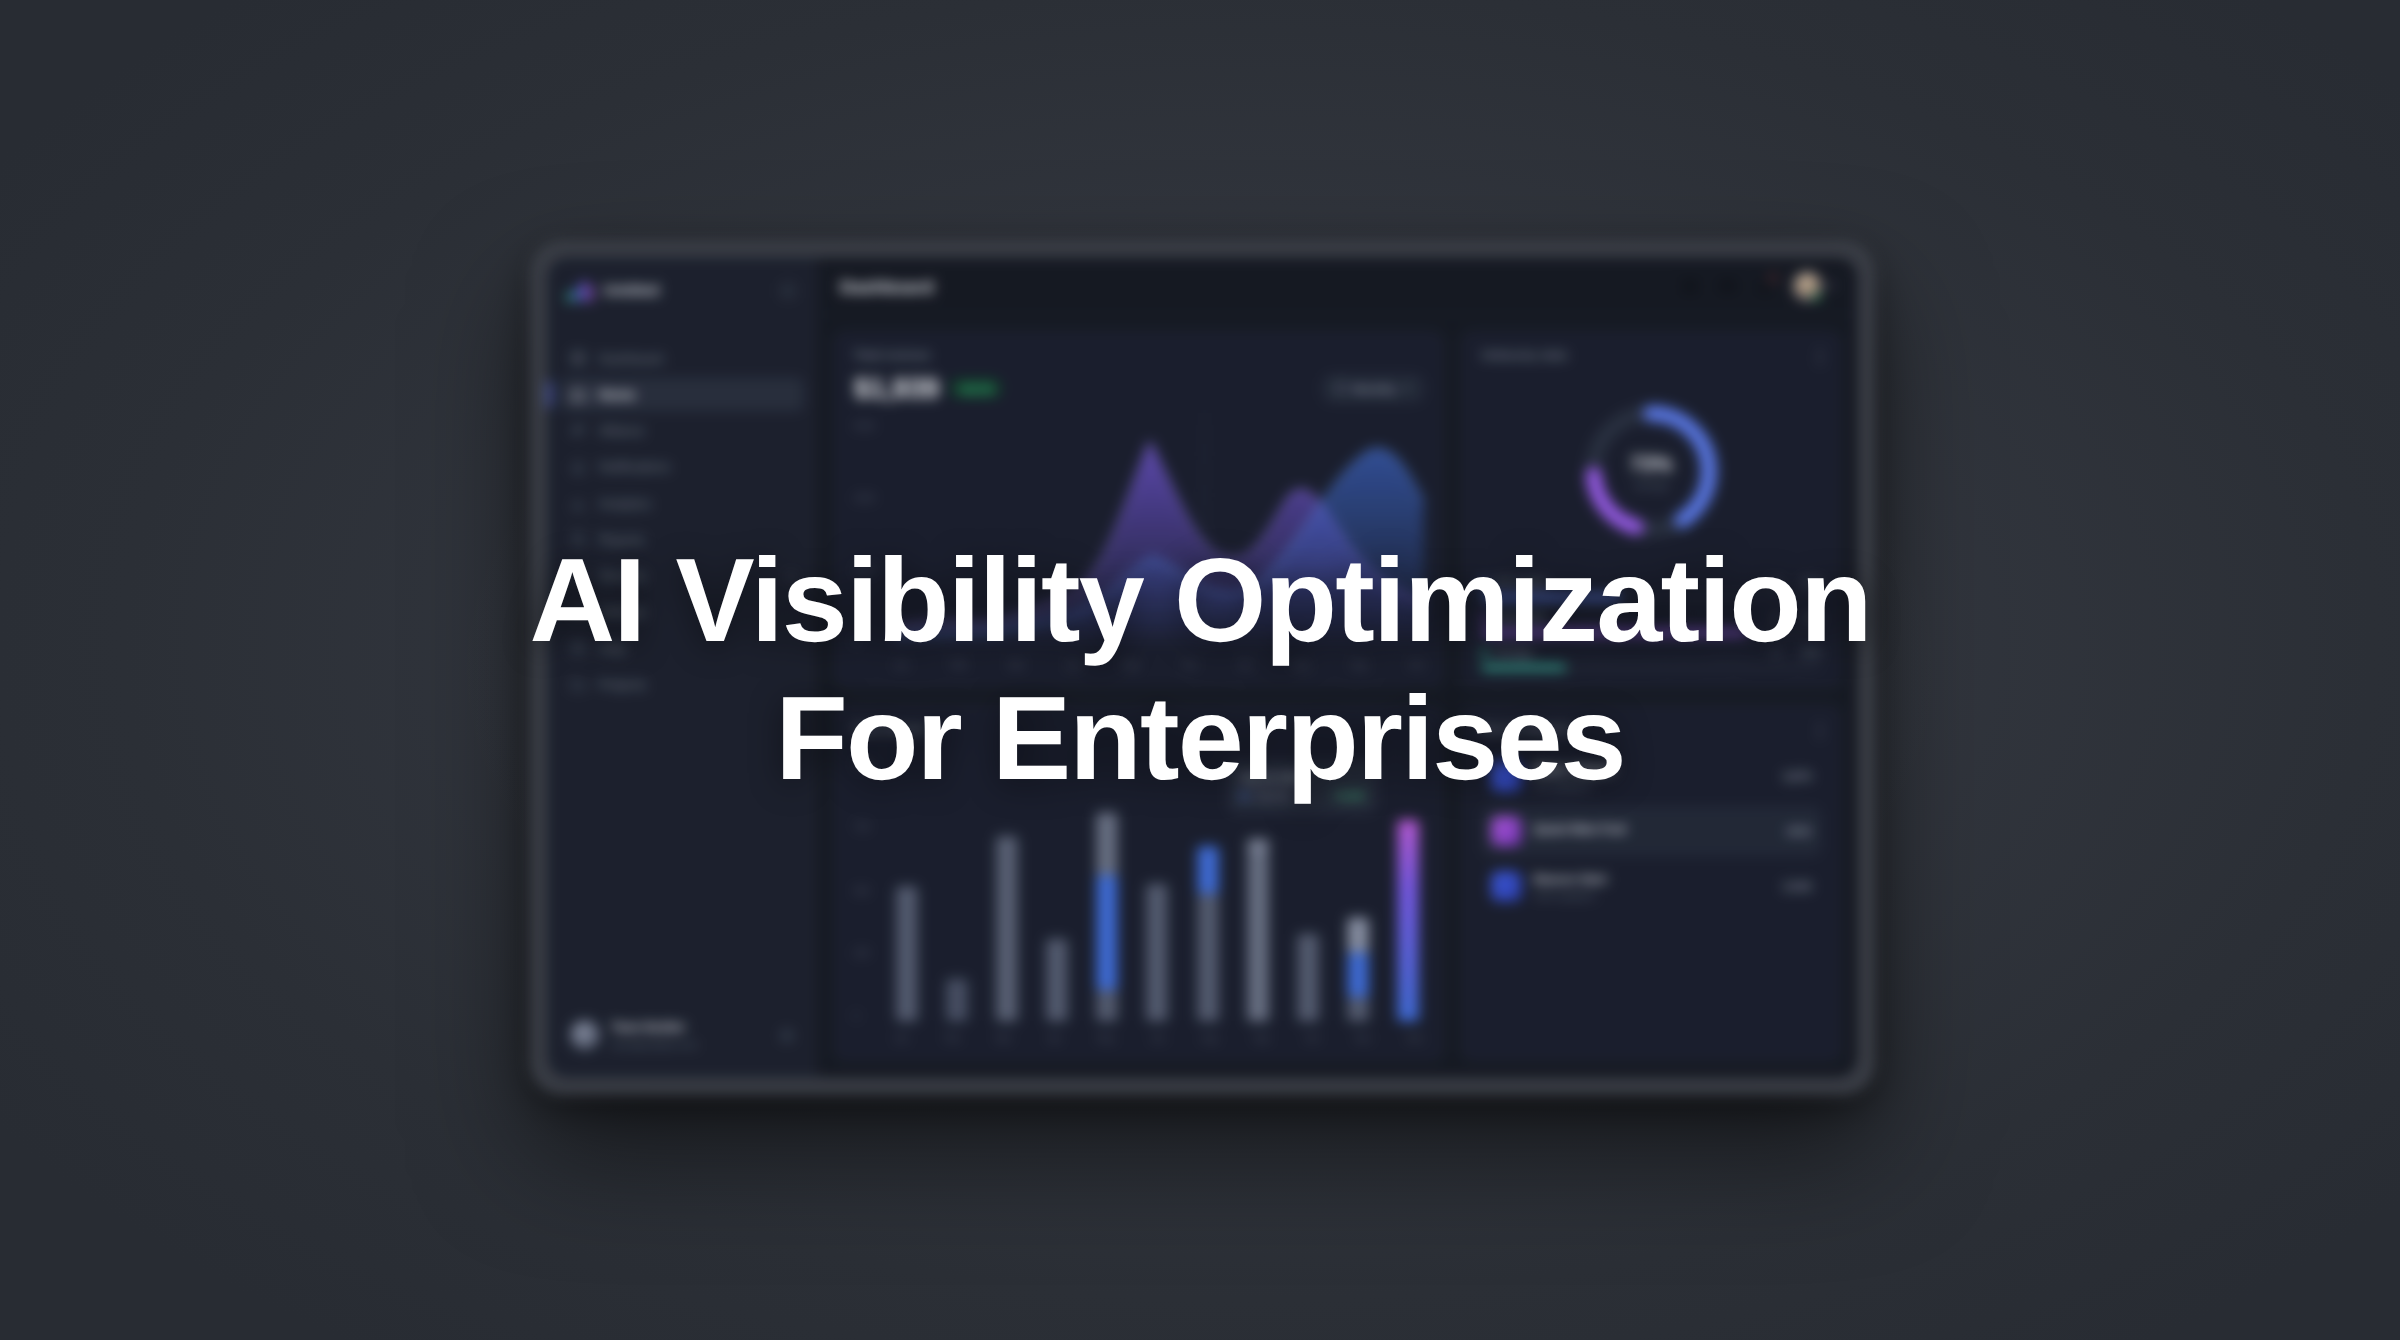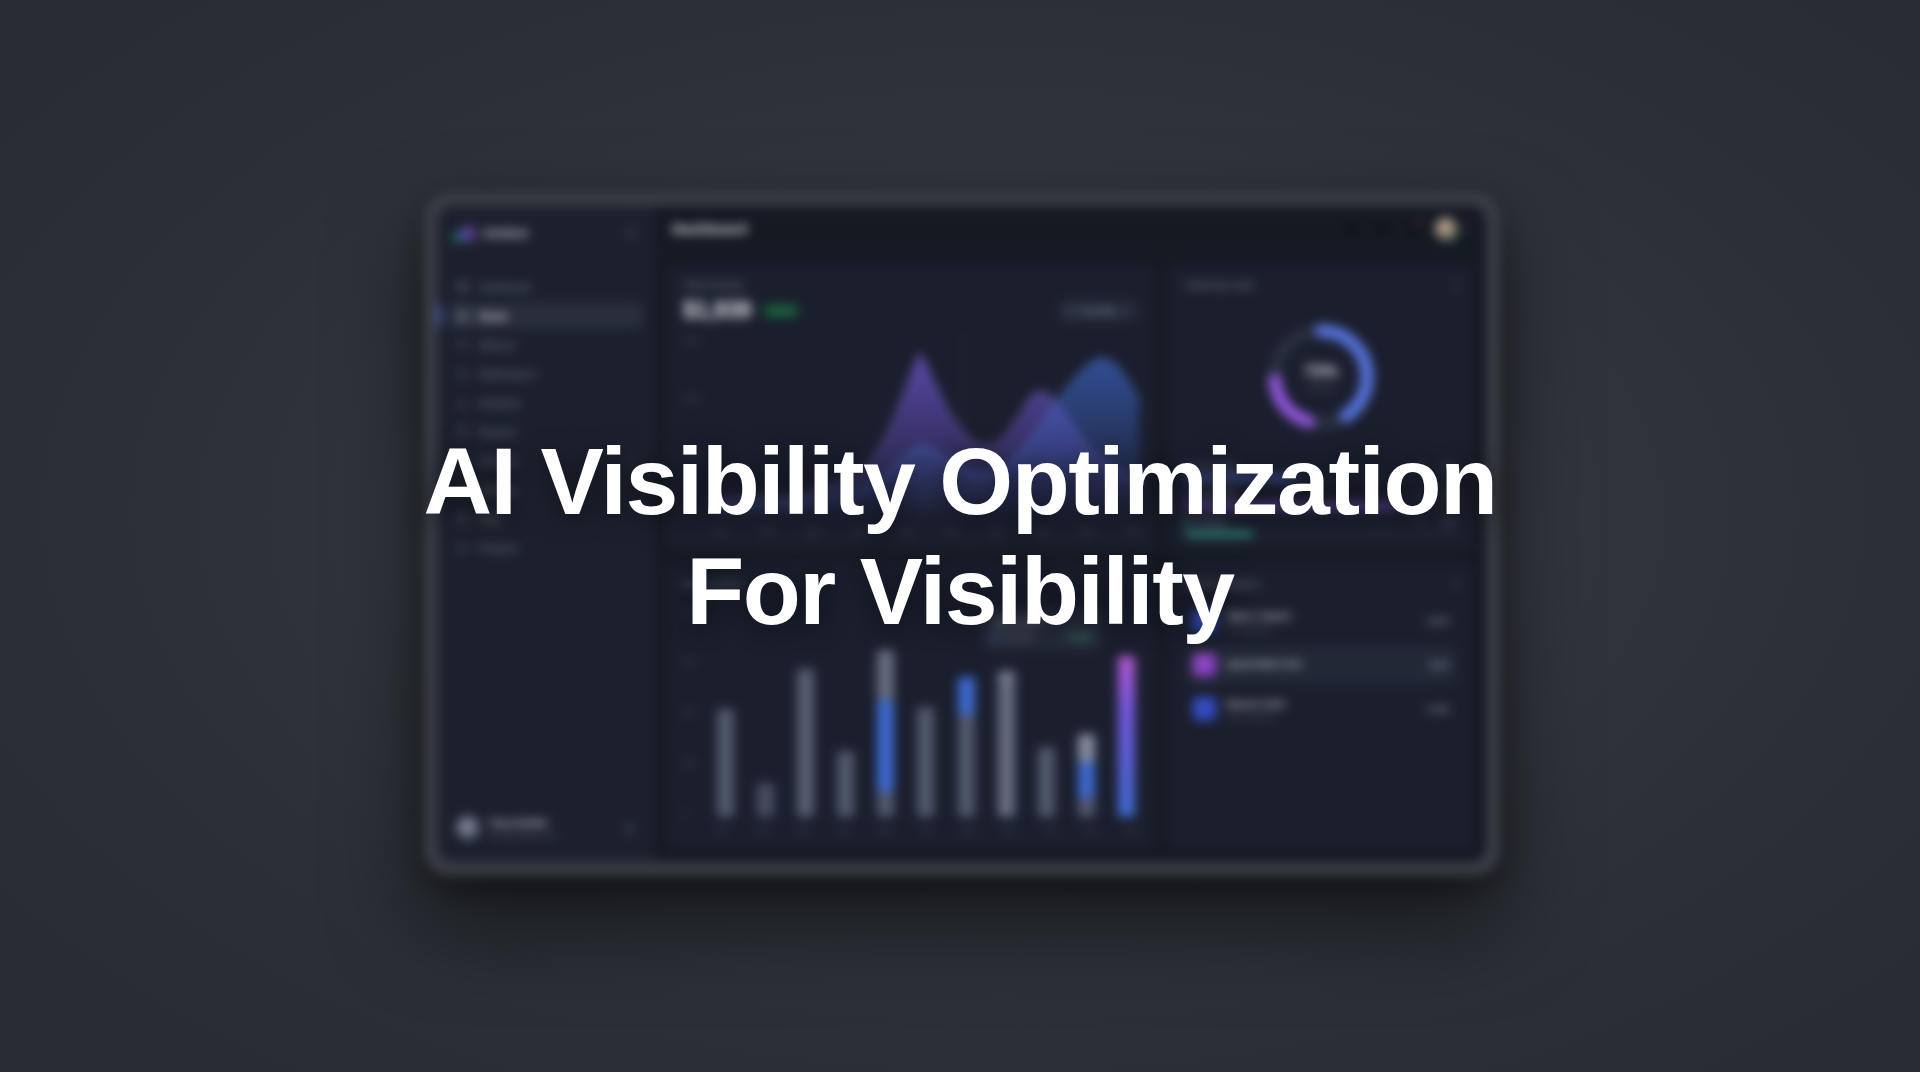--- a/index.html
+++ b/index.html
@@ -625,14 +625,14 @@
 
         </div>
       </section>
 
     </div>
   </div>
 </div>
 
 <div id="overlay">
   <div class="headline">AI Visibility Optimization</div>
-  <div class="headline">For Visibility</div>
+  <div class="headline">For Enterprises</div>
 </div>
 
 </body></html>

